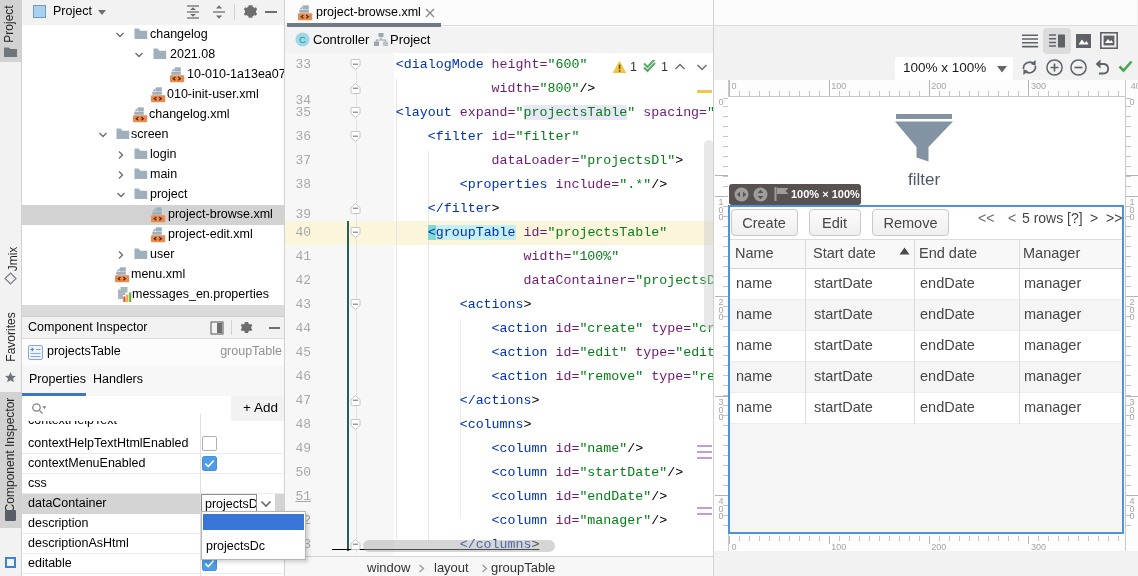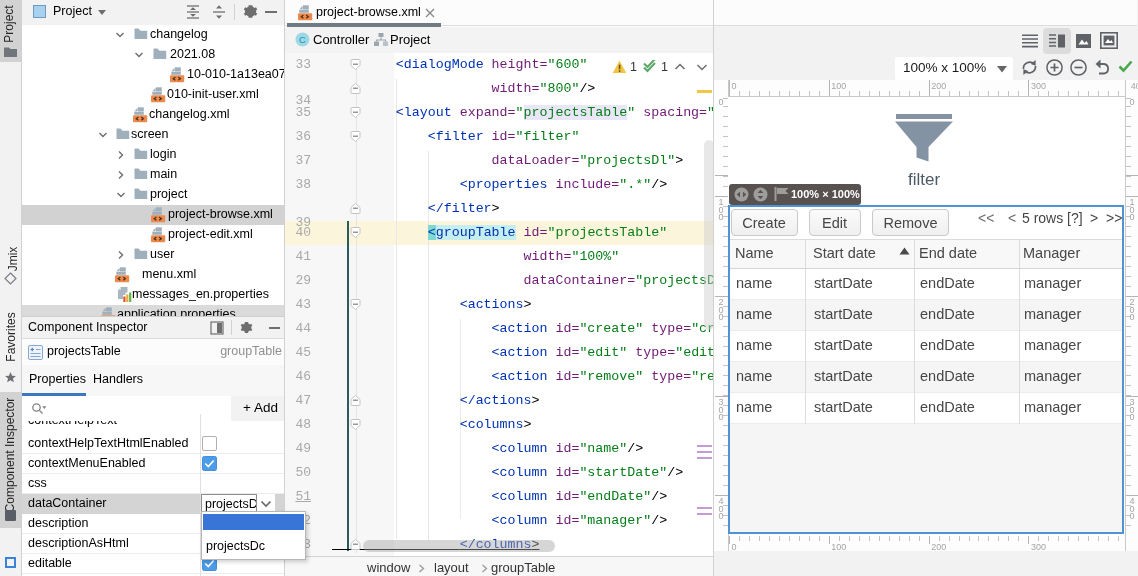--- a/index.html
+++ b/index.html
@@ -187,36 +187,30 @@
         </svg>
       <svg class="ticon" style="left:111px;top:3px;">
           <use href="#i-folder"></use>
         </svg>
       <div class="lbl" style="left:128px;">user</div>
     </div>
     <div class="trow" style="top:265px;">
       <svg class="ticon" style="left:93px;">
           <use href="#i-xml"></use>
         </svg>
-      <div class="lbl" style="left:120px;">menu.xml</div>
+      <div class="lbl" style="left:109px;">menu.xml</div>
     </div>
     <div class="trow" style="top:285px;text-align:right;">
       <svg class="ticon" style="left:94px;">
           <use href="#i-props"></use>
         </svg>
       <div class="lbl" style="left:110px;">messages_en.properties</div>
     </div>
   </div>
   <div style="position:absolute;left:0;top:305px;width:263px;height:11px;background:#dadada;"></div>
-  <div class="trow" style="top:305px;">
-    <svg class="ticon" style="left:79px;">
-        <use href="#i-xml"></use>
-      </svg>
-    <div class="lbl" style="left:95px;">application.properties</div>
-  </div>
 </div>
 <svg width="0" height="0" style="position:absolute;">
   <defs>
     <g id="i-xml">
       <path fill="#9fb0bc" d="M5 0.3 H10.8 V4.5 H5 Z"></path>
       <path fill="#9fb0bc" d="M4.6 0.8 L4.6 4.3 L1.4 4.3 Z"></path>
       <path fill="#9fb0bc" d="M1.3 4.8 H10.8 V7.8 H1.3 Z"></path>
       <rect x="0" y="8.2" width="14.2" height="7" rx="1" fill="#ec8a4e"></rect>
       <path fill="none" stroke="#483018" stroke-width="1.2" d="M5.4 10.1 L3.2 11.7 L5.4 13.3 M8.2 10.1 L10.4 11.7 L8.2 13.3"></path>
     </g>
@@ -352,24 +346,24 @@
     <div style="position:absolute;left:175px;top:266px;width:1px;height:200px;background:#ebebeb;"></div>
     <div style="position:absolute;left:71px;top:8px;width:1px;height:492px;background:#e5e5e5;"></div>
     <div style="position:absolute;left:62px;top:168px;width:2px;height:330px;background:#295c5c;"></div>
     <div id="lnums" style="position:absolute;left:0;top:0;">
       <div class="lnum" style="top:0px;">33</div>
       <div class="lnum" style="top:24px;margin-top:12px;">34</div>
       <div class="lnum" style="top:48px;">35</div>
       <div class="lnum" style="top:72px;">36</div>
       <div class="lnum" style="top:96px;">37</div>
       <div class="lnum" style="top:120px;">38</div>
-      <div class="lnum" style="top:158px;">39</div>
+      <div class="lnum" style="top:150px;">39</div>
       <div class="lnum" style="top:168px;">40</div>
       <div class="lnum" style="top:192px;">41</div>
-      <div class="lnum" style="top:216px;">29</div>
+      <div class="lnum" style="top:216px;">42</div>
       <div class="lnum" style="top:240px;">43</div>
       <div class="lnum" style="top:264px;">44</div>
       <div class="lnum" style="top:288px;">45</div>
       <div class="lnum" style="top:312px;">46</div>
       <div class="lnum" style="top:336px;">47</div>
       <div class="lnum" style="top:360px;">48</div>
       <div class="lnum" style="top:384px;">49</div>
       <div class="lnum" style="top:408px;">50</div>
       <div class="lnum" style="top:432px;text-decoration:underline;">51</div>
       <div class="lnum" style="top:456px;">52</div>

